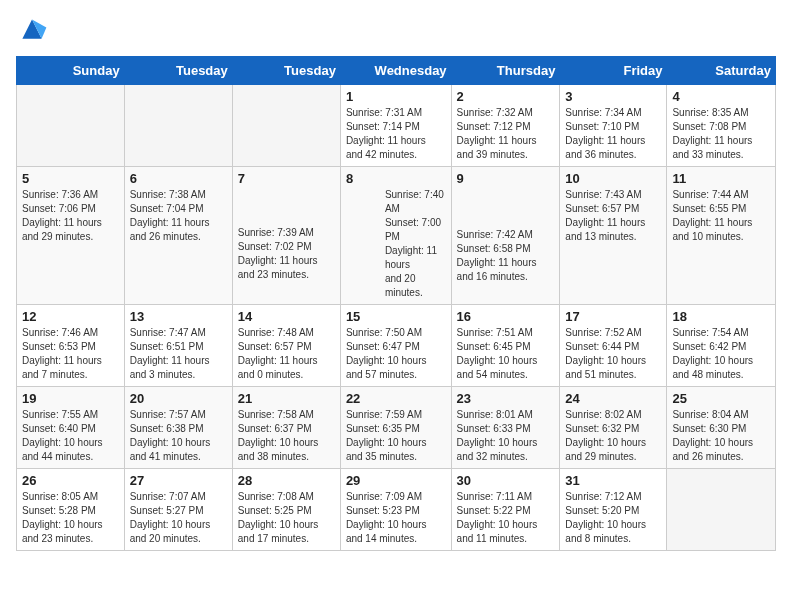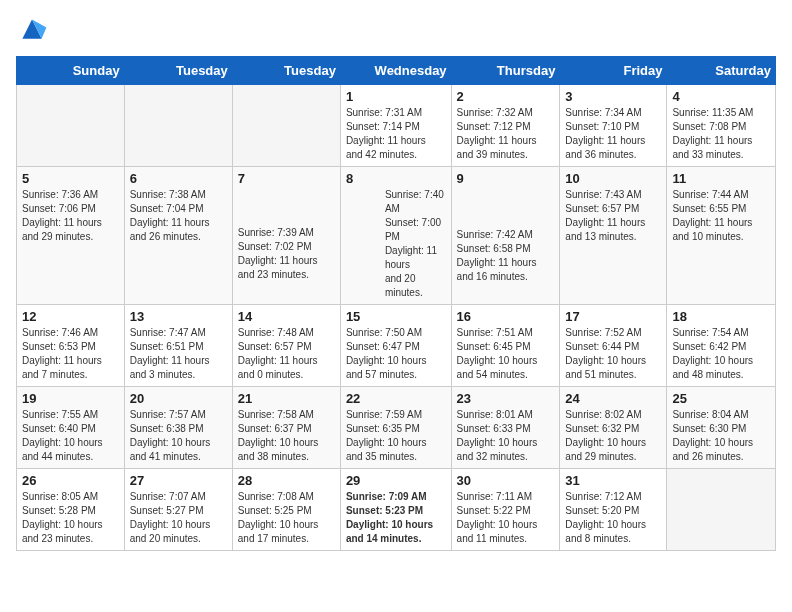--- a/index.html
+++ b/index.html
@@ -137,21 +137,21 @@
         </td>
         <td>
           <span class="day-number">3</span>
           <div class="day-detail" style="white-space: pre-line;">Sunrise: 7:34 AM
 Sunset: 7:10 PM
 Daylight: 11 hours
 and 36 minutes.</div>
         </td>
         <td>
           <span class="day-number">4</span>
-          <div class="day-detail" style="white-space: pre-line;">Sunrise: 11:35 AM
+          <div class="day-detail" style="white-space: pre-line;">Sunrise: 8:35 AM
 Sunset: 7:08 PM
 Daylight: 11 hours
 and 33 minutes.</div>
         </td>
       </tr>
       <tr>
         <td>
           <span class="day-number">5</span>
           <div class="day-detail" style="white-space: pre-line;">Sunrise: 7:36 AM
 Sunset: 7:06 PM
@@ -320,21 +320,21 @@
         </td>
         <td>
           <span class="day-number">28</span>
           <div class="day-detail" style="white-space: pre-line;">Sunrise: 7:08 AM
 Sunset: 5:25 PM
 Daylight: 10 hours
 and 17 minutes.</div>
         </td>
         <td>
           <span class="day-number">29</span>
-          <div class="day-detail" style="white-space: pre-line; font-weight: bold;">Sunrise: 7:09 AM
+          <div class="day-detail" style="white-space: pre-line;">Sunrise: 7:09 AM
 Sunset: 5:23 PM
 Daylight: 10 hours
 and 14 minutes.</div>
         </td>
         <td>
           <span class="day-number">30</span>
           <div class="day-detail" style="white-space: pre-line;">Sunrise: 7:11 AM
 Sunset: 5:22 PM
 Daylight: 10 hours
 and 11 minutes.</div>

